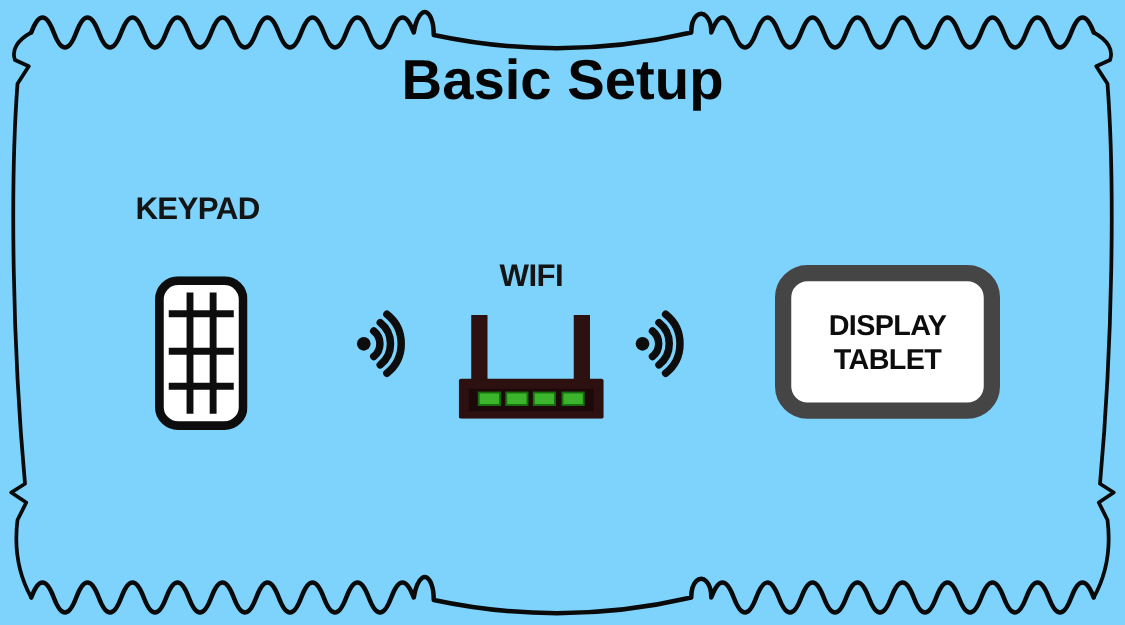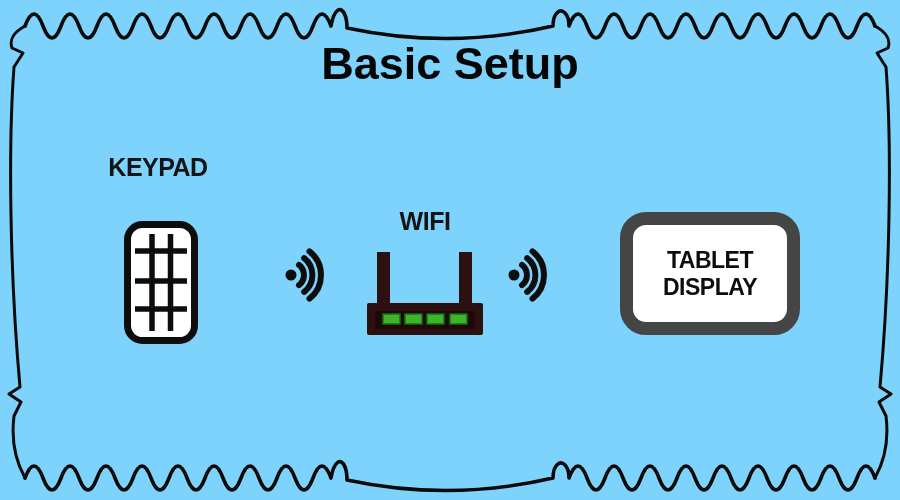--- a/index.html
+++ b/index.html
@@ -103,17 +103,17 @@
   <svg class="icon-abs wifi-right-svg" width="62" height="58" viewBox="0 0 62 58">
     <circle cx="7" cy="28" r="5.5" fill="#0d0d0d"></circle>
     <g fill="none" stroke="#0d0d0d" stroke-width="6" stroke-linecap="round">
       <path d="M15 17.8 A13 13 0 0 1 15 38.2"></path>
       <path d="M20.2 11.1 A21.5 21.5 0 0 1 20.2 44.9"></path>
       <path d="M25.5 4.4 A30 30 0 0 1 25.5 51.6"></path>
     </g>
   </svg>
 
   <div class="tablet">
+    <div class="tablet-line">DISPLAY</div>
     <div class="tablet-line">TABLET</div>
-    <div class="tablet-line">DISPLAY</div>
   </div>
 
 </div>
 
 </body></html>

